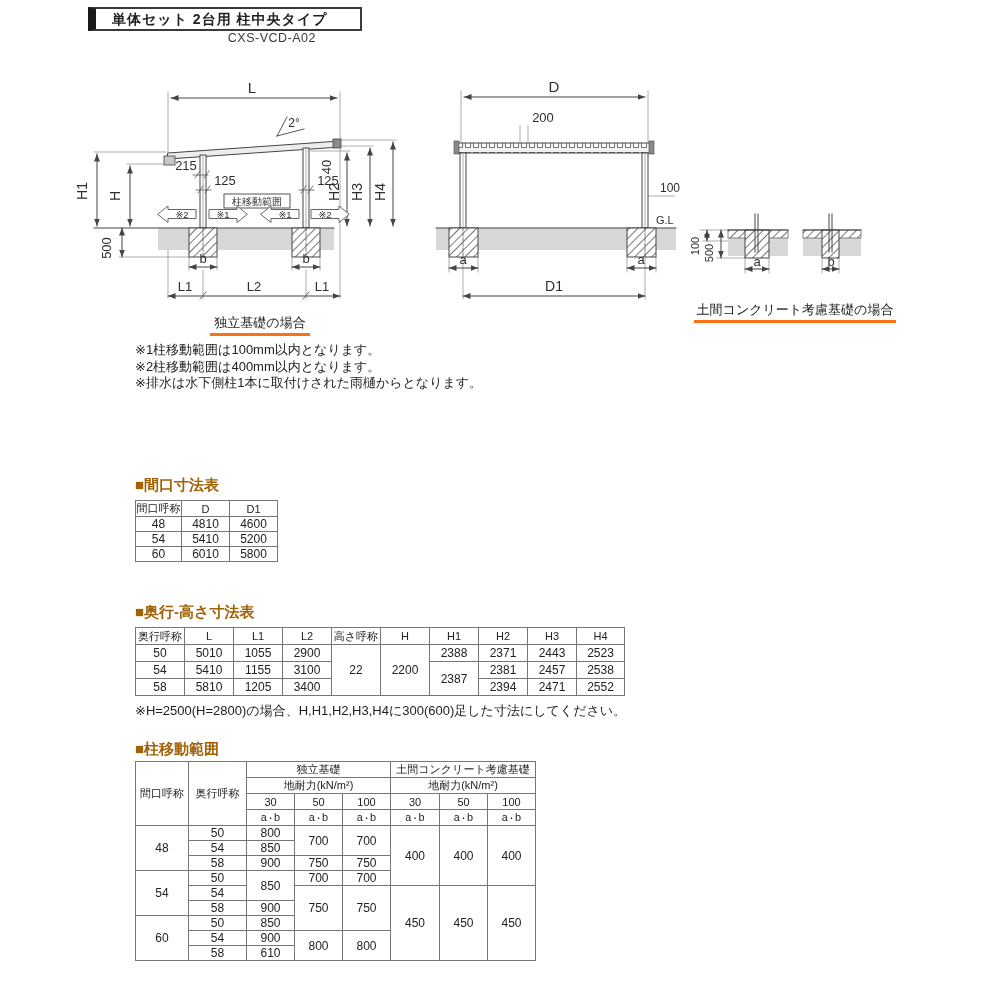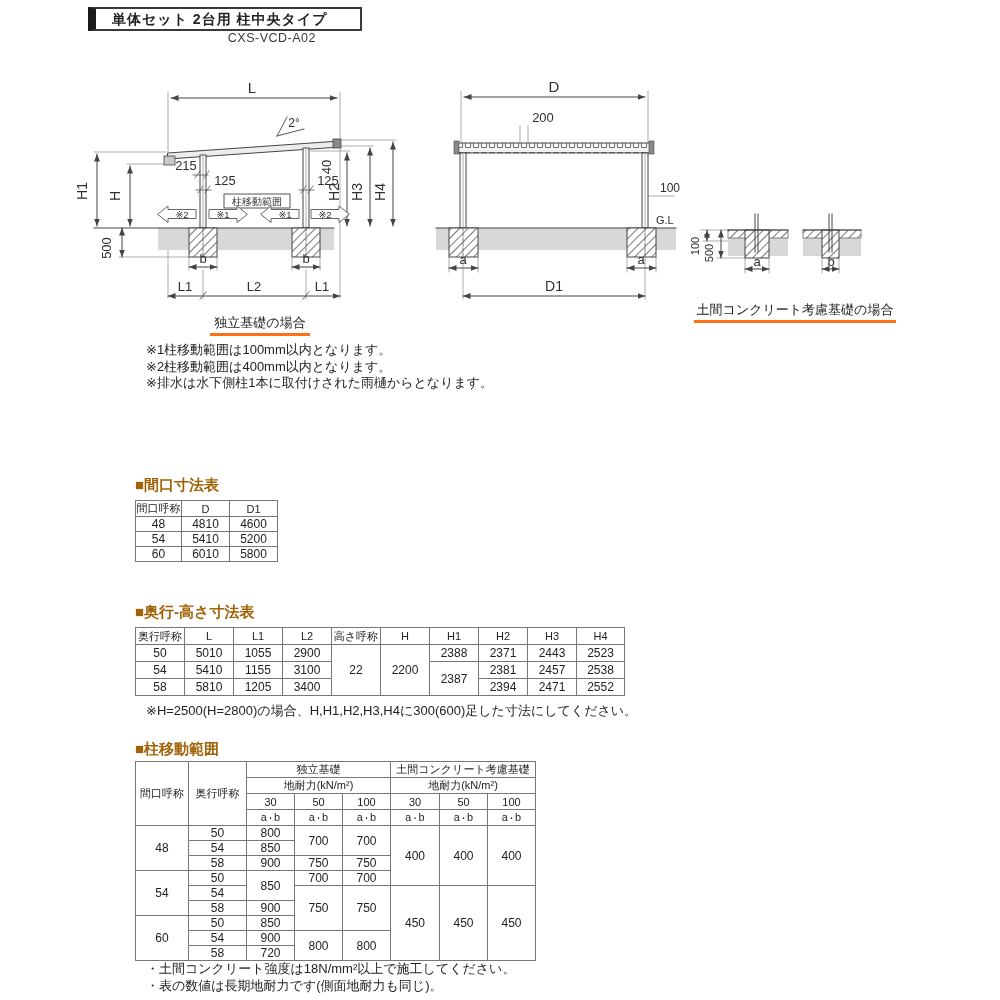--- a/index.html
+++ b/index.html
@@ -7,21 +7,21 @@
         font-family:"Liberation Sans","DejaVu Sans",sans-serif;color:#333;}
   .abs{position:absolute;}
   
   .hbox{left:88px;top:7px;width:248px;height:20px;border:2px solid #3a3a3a;border-left:8px solid #1a1a1a;
         font-size:14px;font-weight:bold;line-height:20px;padding-left:16px;letter-spacing:1px;color:#222;}
   .mcode{left:166px;top:31px;width:150px;text-align:right;font-size:12.5px;letter-spacing:.5px;color:#3a3a3a;}
   
   .cap{font-size:13px;color:#222;text-align:center;border-bottom:3px solid #f97316;padding-bottom:1px;}
   .cap1{left:210px;top:314px;width:100px;}
   .cap2{left:694px;top:301px;width:202px;}
-  .notes{font-size:13px;line-height:16.5px;color:#222;margin-left:11px;}
+  .notes{font-size:13px;line-height:16.5px;color:#222;}
   .ntop{left:135px;top:342px;}
   .nmid{left:135px;top:703px;}
   .nbot{left:135px;top:961px;}
   .sect{font-size:15px;font-weight:bold;color:#a16207;}
   
   table{border-collapse:collapse;table-layout:fixed;font-size:12px;color:#222;}
   th,td{border:1px solid #777;text-align:center;vertical-align:middle;padding:0;font-weight:normal;
         white-space:nowrap;overflow:hidden;}
   .t1{left:135px;top:500px;width:142px;}
   .t1 tr{height:15px;}
@@ -428,23 +428,19 @@
       <td>850</td>
     </tr>
     <tr class="dr">
       <td>54</td>
       <td>900</td>
       <td rowspan="2">800</td>
       <td rowspan="2">800</td>
     </tr>
     <tr class="dr">
       <td>58</td>
-      <td>720</td>
+      <td>610</td>
     </tr>
   </tbody>
     </table>
 
-  <div class="abs notes nbot">
-    <div>・土間コンクリート強度は18N/mm²以上で施工してください。</div>
-    <div>・表の数値は長期地耐力です(側面地耐力も同じ)。</div>
-  </div>
 
 </div>
 
 </body></html>

